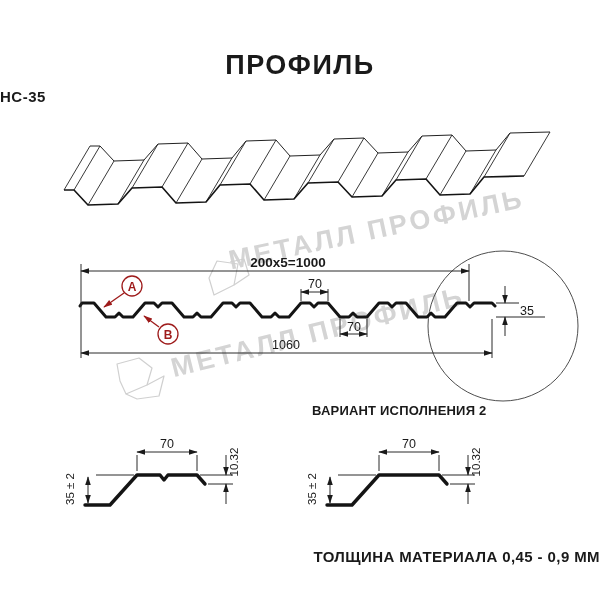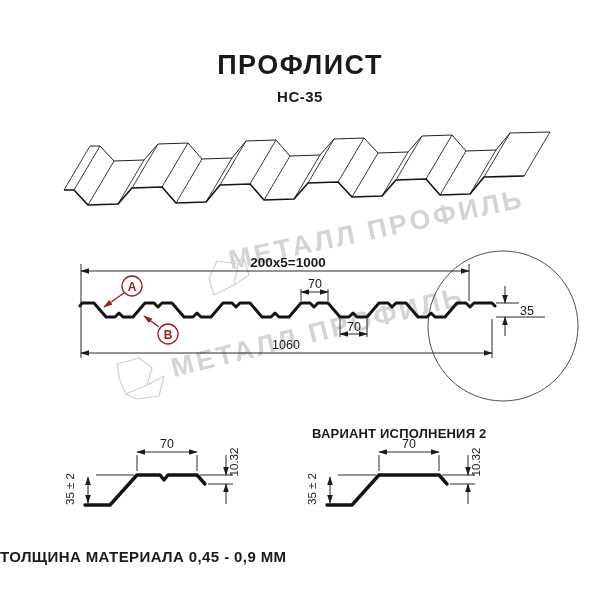--- a/index.html
+++ b/index.html
@@ -9,27 +9,27 @@
   .wm{position:absolute;z-index:0;white-space:nowrap;color:#d4d4d4;
       font-weight:600;font-size:27px;letter-spacing:3px;transform-origin:left top;}
   .wm1{left:226px;top:246px;transform:rotate(-12deg);}
   .wm2{left:168px;top:354px;transform:rotate(-14deg);}
   
   .draw{position:absolute;left:0;top:0;z-index:1;}
   
   .txt{position:absolute;z-index:2;}
   .title{left:0;top:50px;width:600px;text-align:center;font-size:27px;font-weight:800;
          letter-spacing:1.5px;}
-  .model{left:0;top:88px;width:600px;text-align:center;font-size:15px;font-weight:600;
+  .model{left:0;top:88px;width:600px;font-size:15px;font-weight:600;
          letter-spacing:.5px;}
   .vhead{font-size:13px;font-weight:700;letter-spacing:.2px;}
   .vh1{left:67px;top:403px;}
-  .vh2{left:312px;top:426px;}
+  .vh2{left:312px;top:403px;}
   .vh2b{left:312px;top:420px;}
-  .footer{left:0;top:548px;width:600px;text-align:left;font-size:15px;font-weight:600;
+  .footer{left:0;top:548px;width:600px;text-align:right;font-size:15px;font-weight:600;
           letter-spacing:.4px;}
   
   text{font-family:"Liberation Sans",sans-serif;fill:#1a1a1a;}
   .dim{font-size:12.5px;font-weight:500;}
   .dimBig{font-size:13.5px;font-weight:600;}
   .dimSm{font-size:11.5px;font-weight:500;}
   .abTxt{font-size:12px;font-weight:700;fill:#9e1b1b;}
   .thin{stroke:#2b2b2b;stroke-width:1;fill:none;}
   .hair{stroke:#3a3a3a;stroke-width:.9;fill:none;}
   .thick{stroke:#141414;stroke-width:3;fill:none;stroke-linejoin:round;stroke-linecap:round;}
@@ -188,17 +188,17 @@
       <g>
         <line class="thin" x1="442" y1="475" x2="475" y2="475"></line>
         <line class="thin" x1="450" y1="484" x2="475" y2="484"></line>
         <line class="thin" x1="468" y1="455" x2="468" y2="475" marker-end="url(#arr)"></line>
         <line class="thin" x1="468" y1="504" x2="468" y2="484" marker-end="url(#arr)"></line>
         <text class="dimSm" x="480" y="462" text-anchor="middle" transform="rotate(-90 480 462)">10.32</text>
       </g>
     </g>
   </svg>
 
-  <div class="txt title">ПРОФЛИСТ</div>
+  <div class="txt title">ПРОФИЛЬ</div>
   <div class="txt model">НС-35</div>
   <div class="txt vhead vh2">ВАРИАНТ ИСПОЛНЕНИЯ 2</div>
   <div class="txt footer">ТОЛЩИНА МАТЕРИАЛА 0,45 - 0,9 ММ</div>
 </div>
 
 </body></html>

